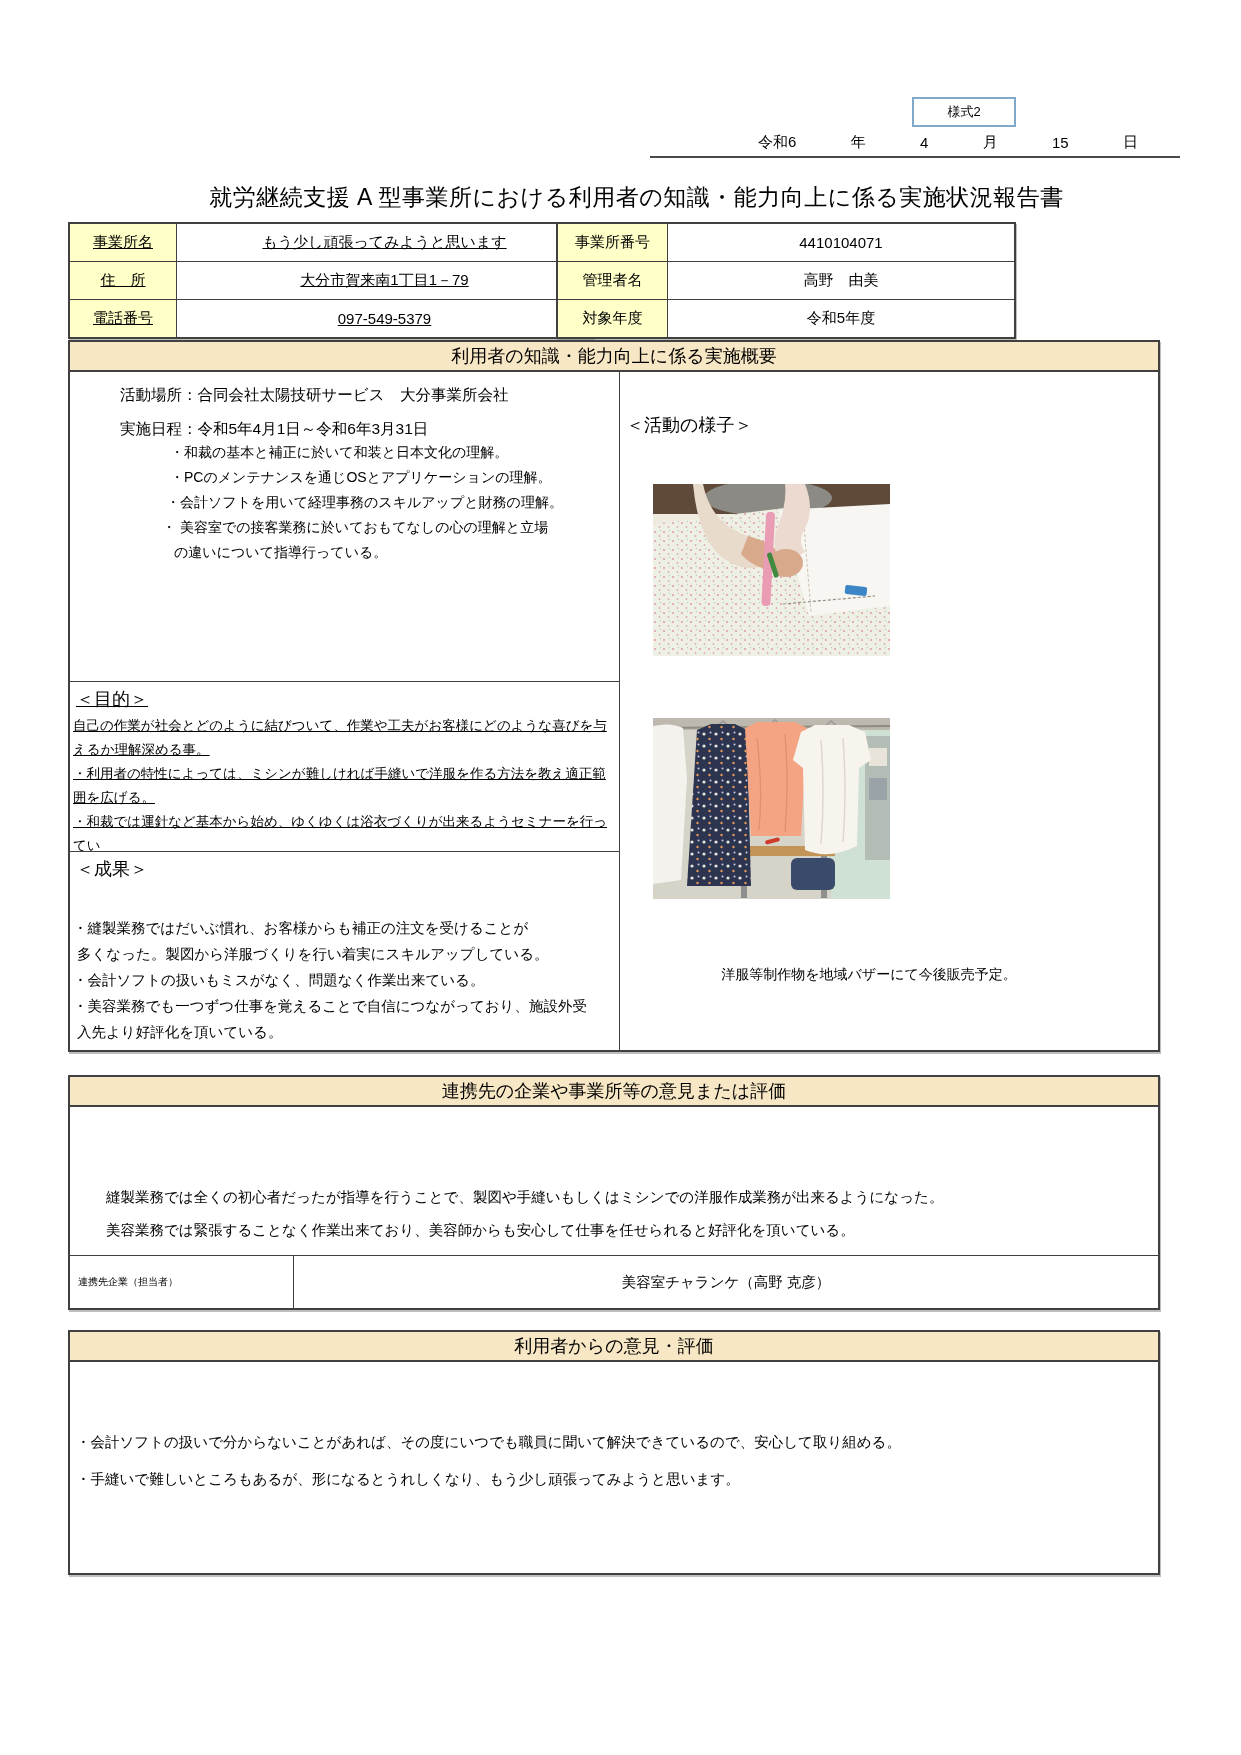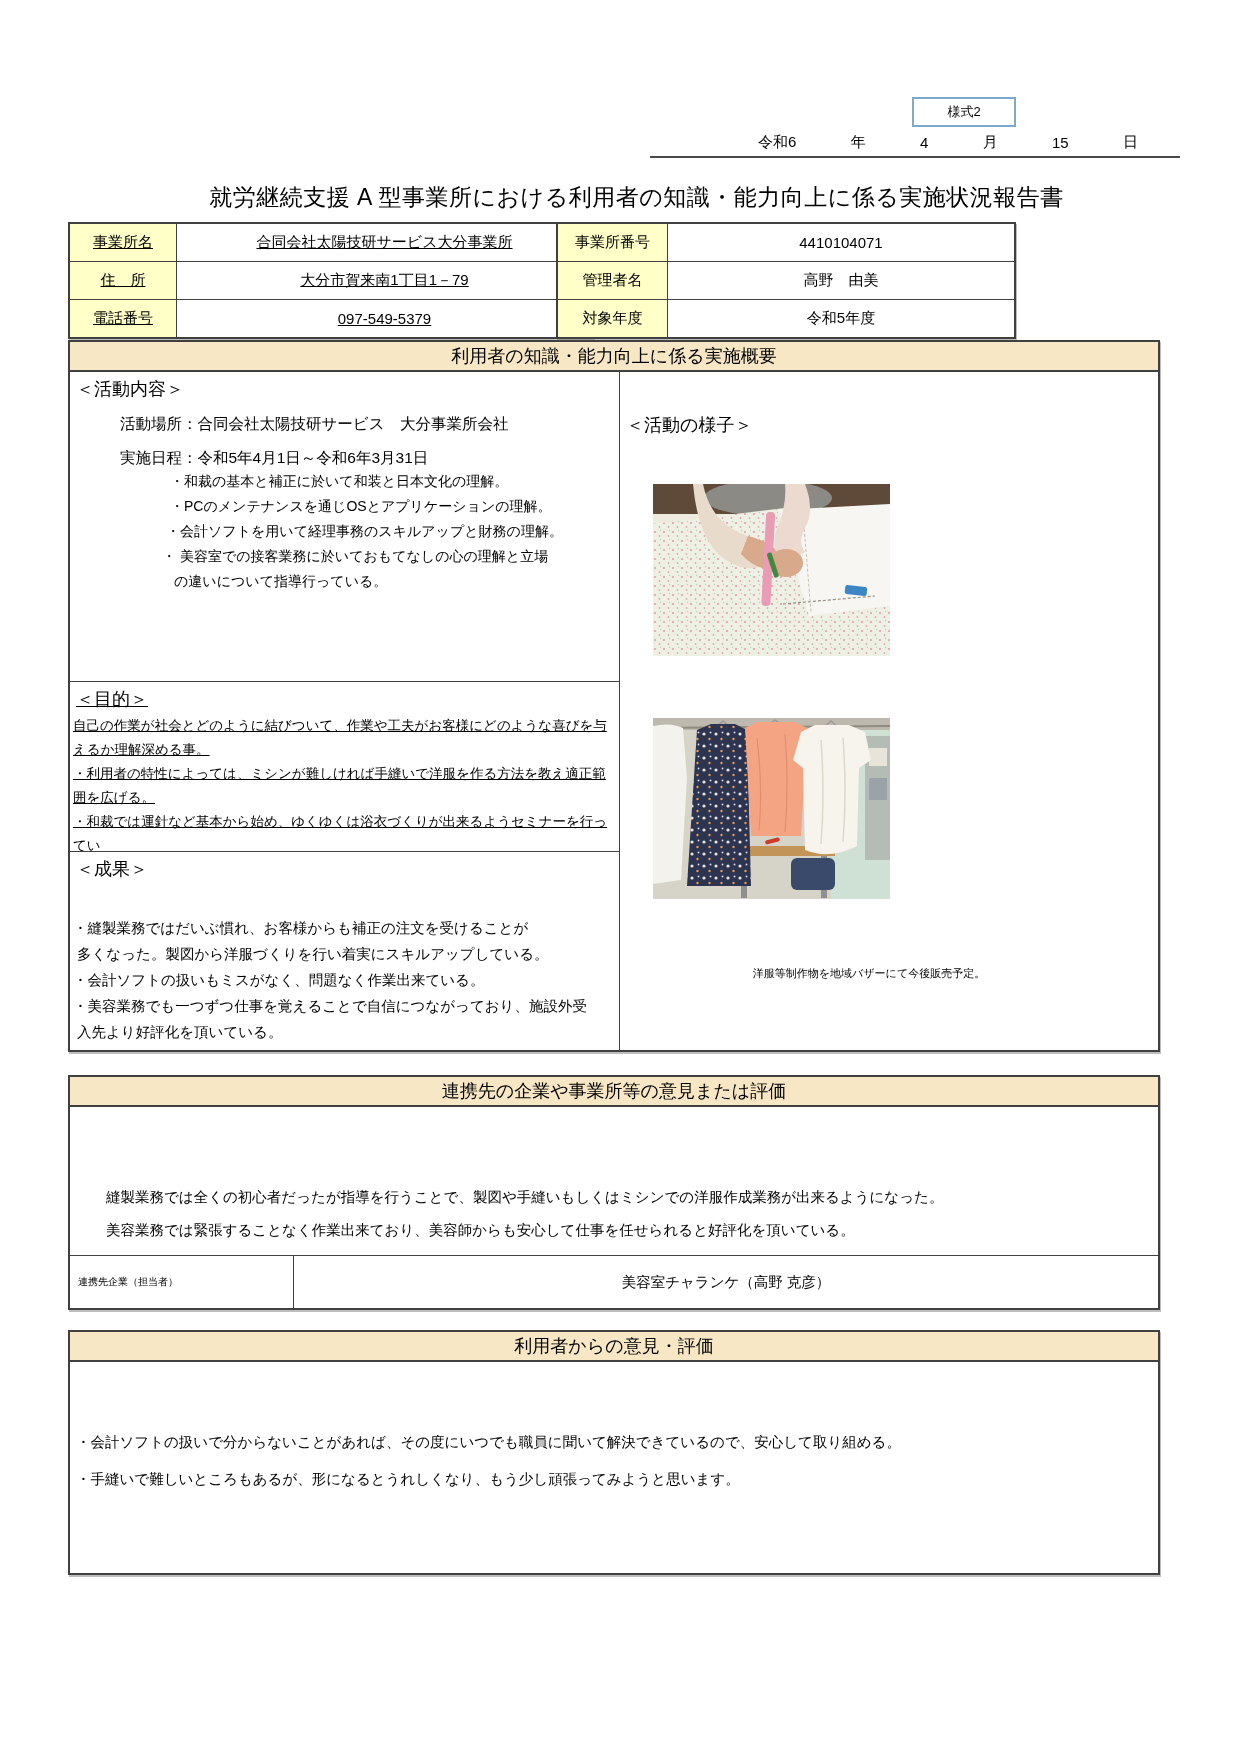--- a/index.html
+++ b/index.html
@@ -74,21 +74,21 @@
   .bul-c { margin-left:92px; }
   .bul-d { margin-left:104px; }
   .purpose-body { font-size:13.5px; line-height:24px; padding:3px 6px 0 3px; }
   .results-body { font-size:14.5px; line-height:26px; margin-top:34px; padding:0 8px 0 3px; }
 
   .col-right { flex:1; position:relative;margin-top:36px; }
   .photo1 { position:absolute; left:33px; top:76px; width:237px; height:172px; }
   .photo2 { position:absolute; left:33px; top:310px; width:237px; height:181px; }
   .photo-caption {
     position:absolute; left:0; top:558px; width:100%; box-sizing:border-box;
-    padding-right:40px; text-align:center; font-size:11px;
+    padding-right:40px; text-align:center; font-size:14px;
   }
 
   
   .box.partner { top:1075px; height:235px; display:flex; flex-direction:column; }
   .partner-body {
     height:148px; box-sizing:border-box; padding:74px 20px 0 36px;
     font-size:14.5px; line-height:33px;
   }
   .partner-row { flex:1; display:flex; border-top:1px solid #404040; }
   .partner-row-label {
@@ -117,21 +117,21 @@
     <span>月</span>
     <span>15</span>
     <span>日</span>
   </div>
 
   <h1 class="title">就労継続支援 A 型事業所における利用者の知識・能力向上に係る実施状況報告書</h1>
 
   <div class="info-table left">
     <div class="irow">
       <div class="ilabel">事業所名</div>
-      <div class="ival">合同会社太陽技研サービス大分事業所</div>
+      <div class="ival">もう少し頑張ってみようと思います</div>
     </div>
     <div class="irow">
       <div class="ilabel">住　所</div>
       <div class="ival">大分市賀来南1丁目1－79</div>
     </div>
     <div class="irow">
       <div class="ilabel">電話番号</div>
       <div class="ival">097-549-5379</div>
     </div>
   </div>
@@ -150,21 +150,20 @@
       <div class="ival">令和5年度</div>
     </div>
   </div>
 
   <div class="box overview">
     <div class="box-header">利用者の知識・能力向上に係る実施概要</div>
     <div class="overview-body">
 
       <div class="col-left">
         <div class="sec activity">
-          <div class="sec-heading">＜活動内容＞</div>
           <div class="a-line big">活動場所：合同会社太陽技研サービス　大分事業所会社</div>
           <div class="a-line big">実施日程：令和5年4月1日～令和6年3月31日</div>
           <div class="a-bullet bul-a">・和裁の基本と補正に於いて和装と日本文化の理解。</div>
           <div class="a-bullet bul-a">・PCのメンテナンスを通じOSとアプリケーションの理解。</div>
           <div class="a-bullet bul-b">・会計ソフトを用いて経理事務のスキルアップと財務の理解。</div>
           <div class="a-bullet bul-c">・ 美容室での接客業務に於いておもてなしの心の理解と立場</div>
           <div class="a-bullet bul-d">の違いについて指導行っている。</div>
         </div>
 
         <div class="sec purpose">

